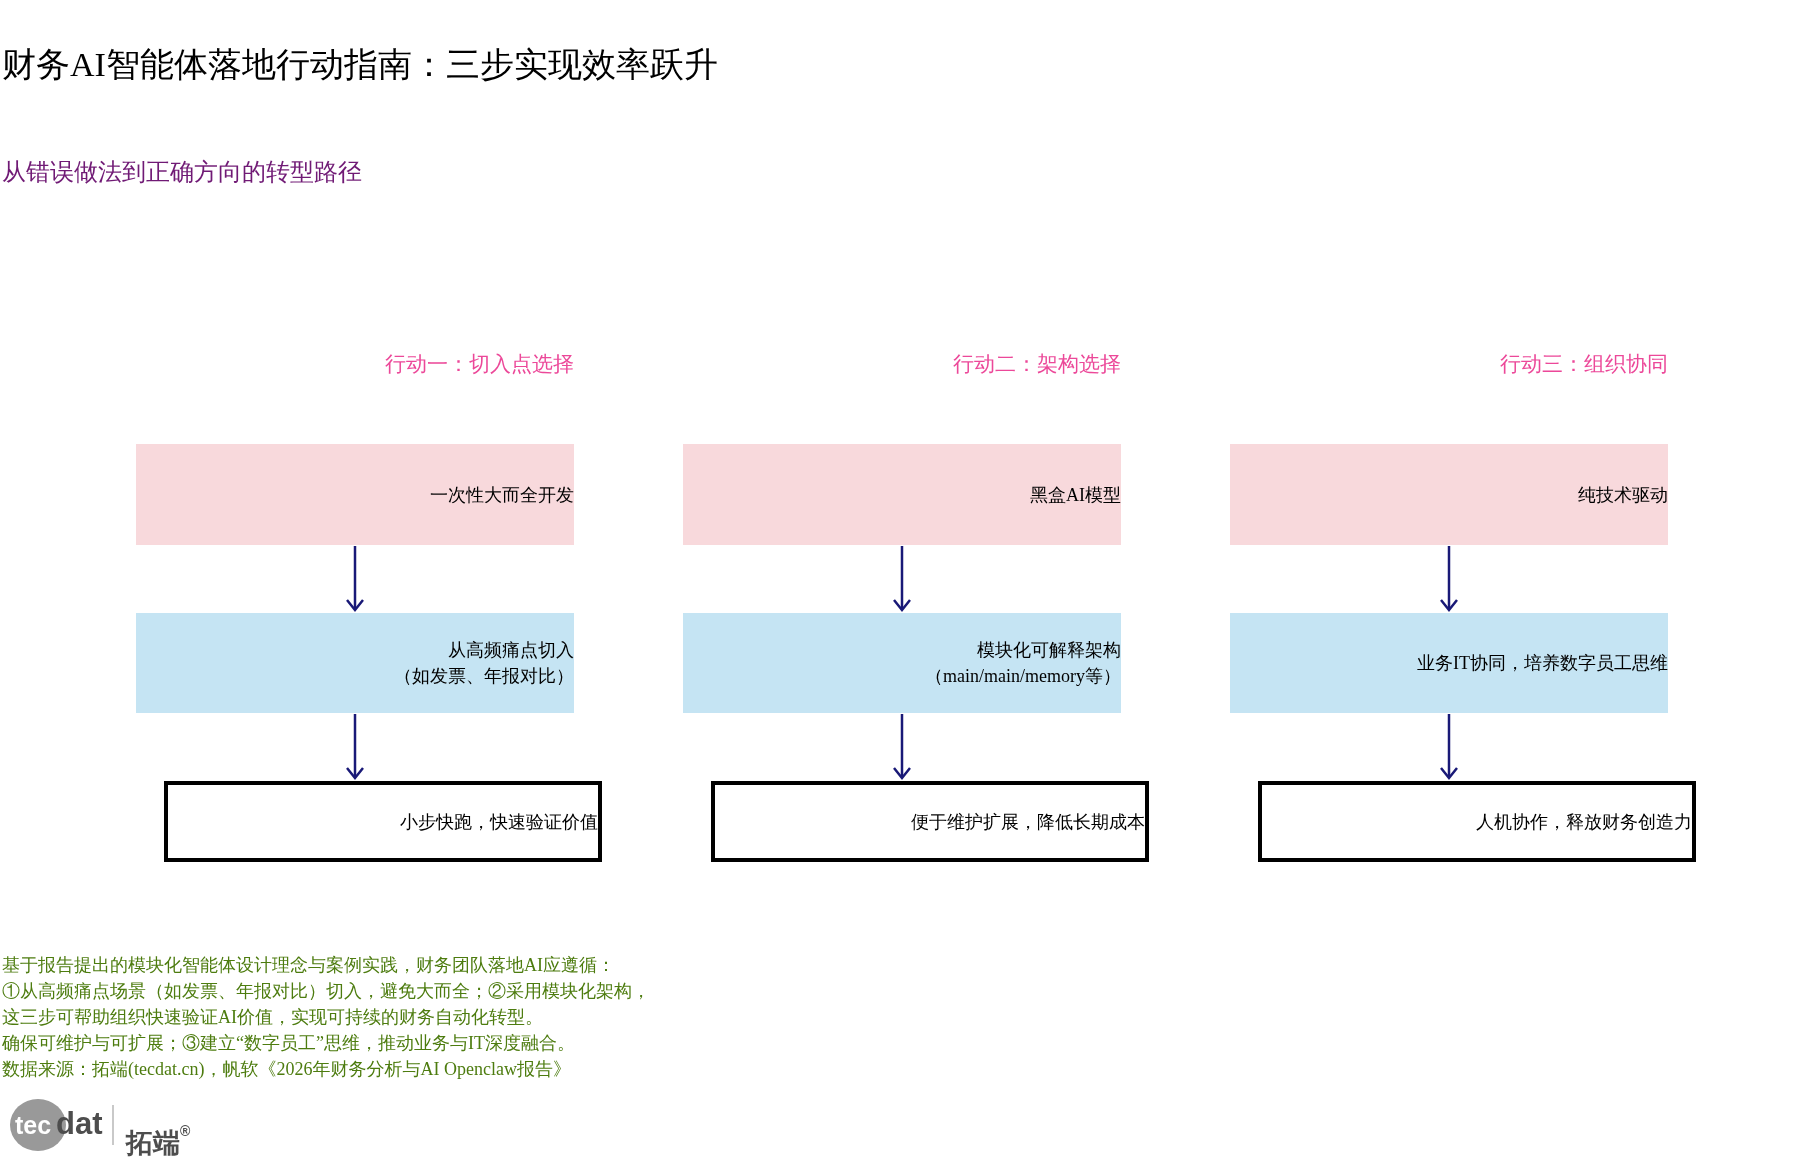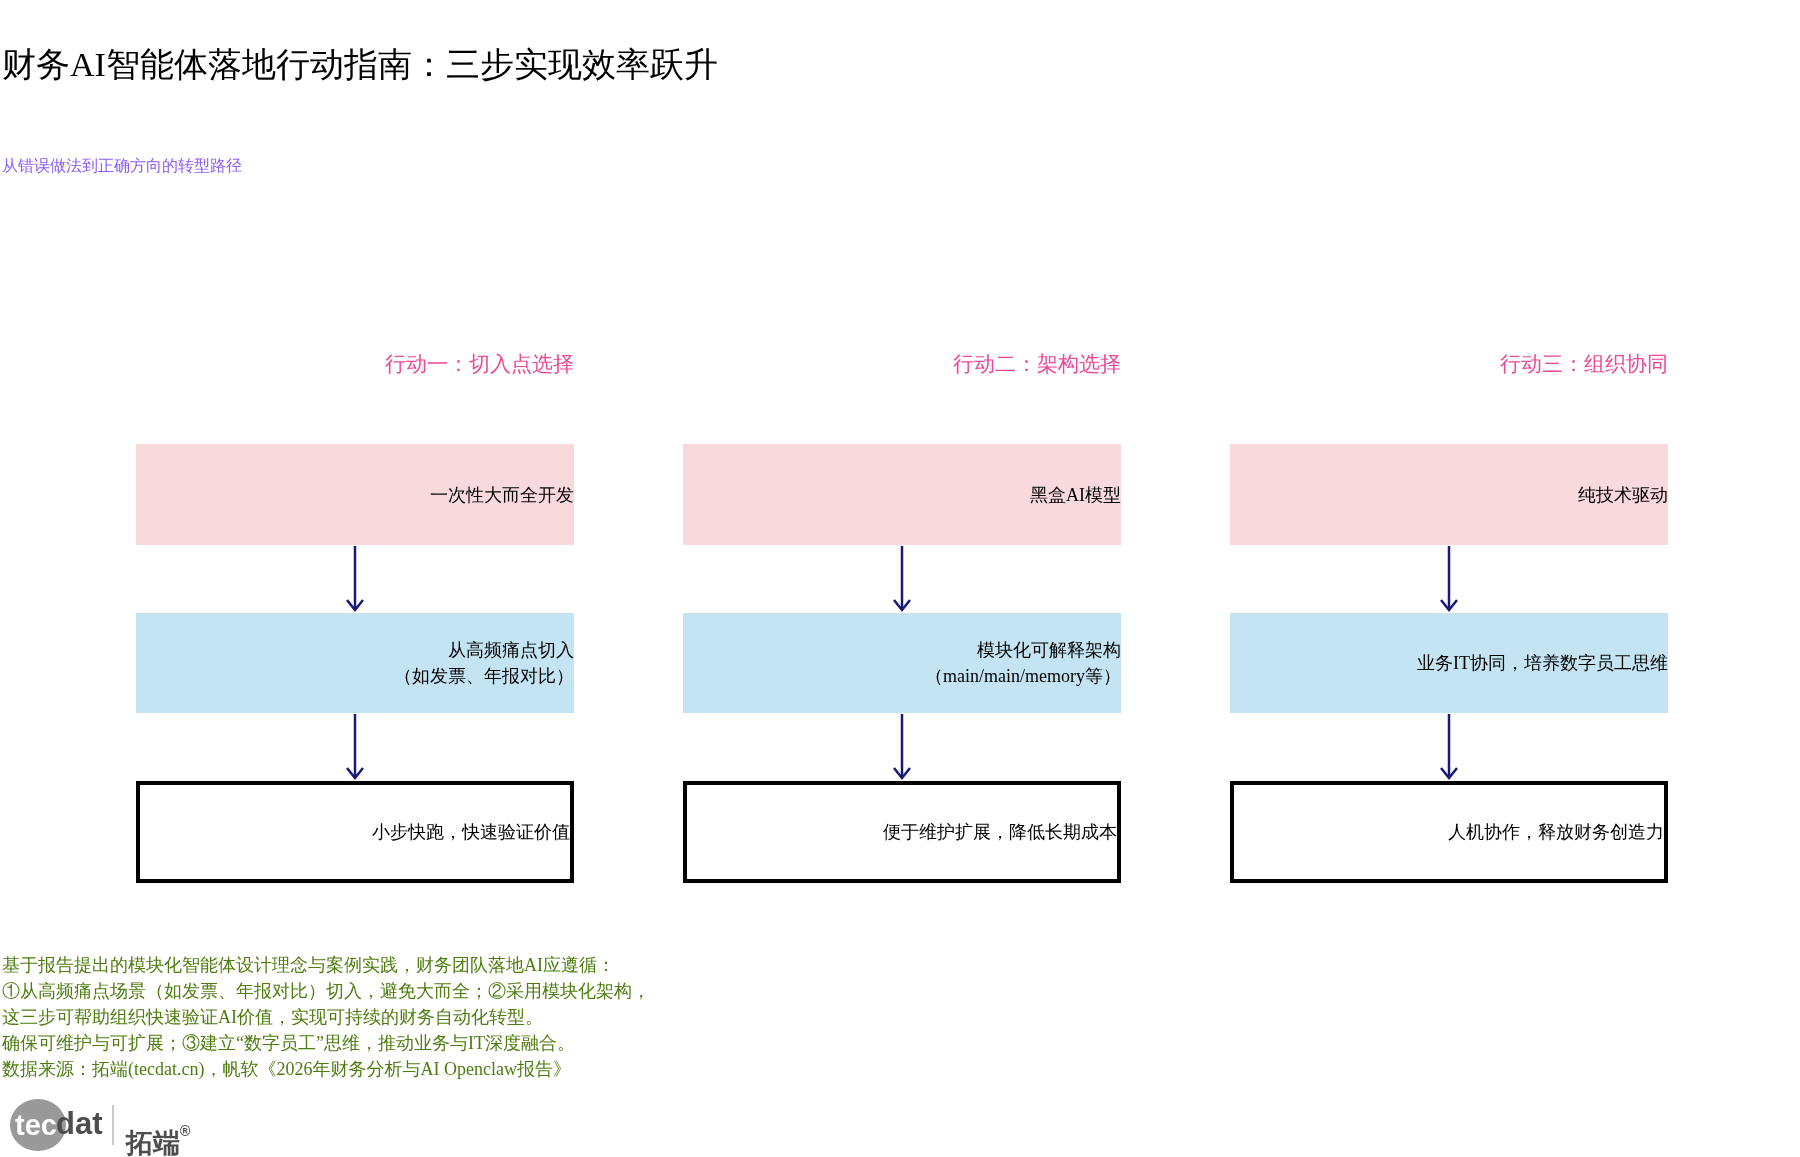--- a/index.html
+++ b/index.html
@@ -20,22 +20,22 @@
   .page-title {
     position: absolute;
     left: 2px; top: 42px;
     font-size: 34px;
     color: #000000;
     white-space: nowrap;
   }
   .page-subtitle {
     position: absolute;
     left: 2px; top: 156px;
-    font-size: 16px;
-    color: #8b5cf6;
+    font-size: 24px;
+    color: #701a75;
     white-space: nowrap;
   }
   .column {
     position: absolute;
     top: 0;
     width: 438px;
     height: 1157px;
   }
   .col-1 { left: 136px; }
   .col-2 { left: 683px; }
@@ -69,23 +69,24 @@
     height: 101px;
     background: #f8d9dc;
   }
   .node-right {
     top: 613px;
     height: 100px;
     background: #c5e4f3;
   }
   .node-outcome {
     top: 781px;
-    height: 102px;
+    height: 81px;
     background: #ffffff;
     border: 4px solid #000000;
+    margin-left: 28px;
   }
   .arrow {
     position: absolute;
     left: 50%;
     transform: translateX(-50%);
     width: 26px;
     height: 68px;
   }
   .arrow-1 { top: 545px; }
   .arrow-2 { top: 713px; }
@@ -124,21 +125,21 @@
     width: 56px; height: 52px;
     background: #999999;
     border-radius: 50%;
   }
   .logo-tec {
     position: absolute;
     left: 5px; top: 50%;
     transform: translateY(-50%);
     color: #ffffff;
     font-weight: bold;
-    font-size: 29px;
+    font-size: 25px;
     letter-spacing: 0px;
   }
   .logo-dat {
     position: absolute;
     left: 46px; top: 50%;
     transform: translateY(-52%);
     color: #4d4d4d;
     font-weight: bold;
     font-size: 31px;
   }

